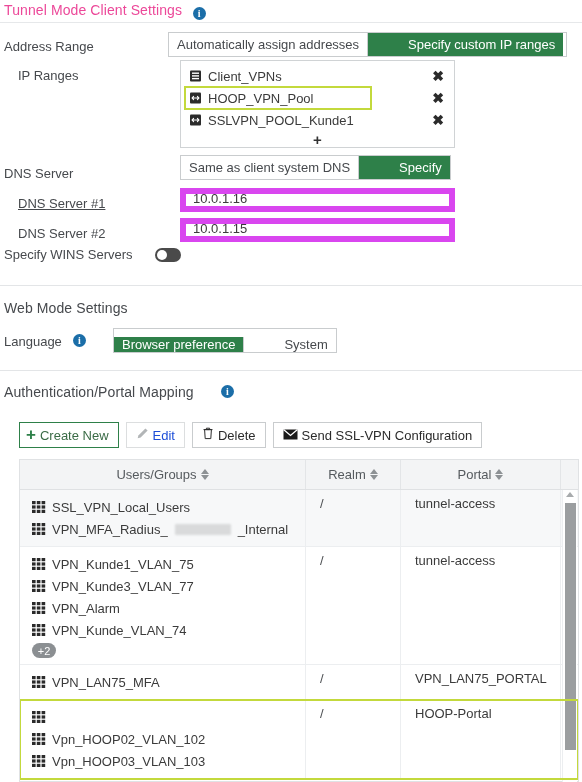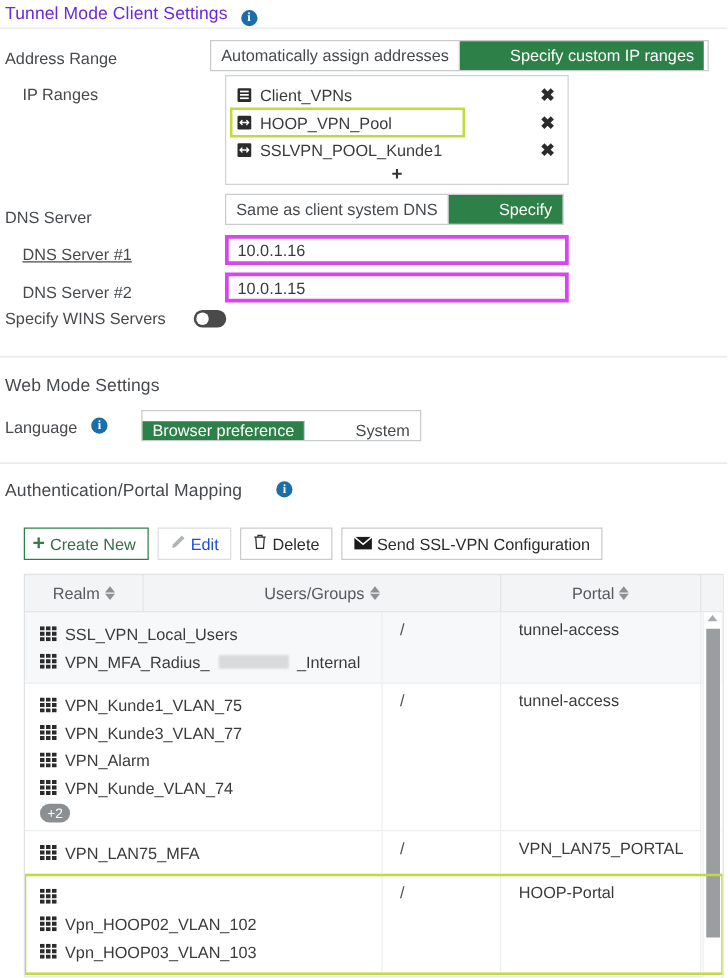--- a/index.html
+++ b/index.html
@@ -24,21 +24,21 @@
   }
   .section-title {
     font-size: 14px; color: #46494d; letter-spacing: .1px;
   }
   .hr {
     border: 0; border-top: 1px solid #e3e5e7; margin: 0;
   }
 
   
   .hdr { position: absolute; left: 4px; top: 2px; }
-  .hdr .t { font-size: 14px; color: #6d28d9; }
+  .hdr .t { font-size: 14px; color: #ec4899; }
   .hdr-rule { position: absolute; left: 0; top: 22px; width: 582px;
               border-top: 1px solid #e6e8ea; }
 
   
   .lbl { position: absolute; color: #46494d; font-size: 13px; }
 
   
   .seg { position: absolute; display: flex; height: 25px;
          border: 1px solid #c9ccce; background: #fff; }
   .seg .opt {
@@ -68,22 +68,22 @@
   }
   .ipadd { height: 20px; text-align: center; font-size: 15px;
            color: #333; line-height: 17px; font-weight: bold; }
 
   
   .oicon { width: 13px; height: 12px; display: inline-block; position: relative; }
   .oicon svg { display: block; }
 
   
   .tin {
-    position: absolute; height: 24px; border: 3px solid #d946ef;
-    background: #fff; display: flex; align-items: center;
+    position: absolute; height: 24px; border: 6px solid #d946ef;
+    background: #fff; display: flex; align-items: flex-end;
     padding-left: 7px; font-size: 13px; color: #3b3b3b;
   }
 
   
   .tgl {
     position: absolute; width: 26px; height: 14px; border-radius: 8px;
     background: #4a4a4a;
   }
   .tgl i {
     position: absolute; left: 2px; top: 2px; width: 10px; height: 10px;
@@ -273,34 +273,34 @@
           <path d="M0.5 0.5L7.5 6.4 14.5 0.5" stroke="#fff" stroke-width="1.3" fill="none"></path>
         </svg>
       </span>
       <span>Send SSL-VPN Configuration</span>
     </div>
   </div>
 
   <div class="tbl" style="left:19px; top:459px; width:560px; height:323px; overflow:hidden;">
 
     <div class="thead">
+      <div class="th" style="width:286px;">
+        <span>Users/Groups</span>
+        <span class="sorter">
+            <s class="u"></s>
+            <s class="d"></s>
+          </span>
+      </div>
       <div class="th" style="width:95px;">
         <span>Realm</span>
         <span class="sorter">
             <s class="u"></s>
             <s class="d"></s>
           </span>
       </div>
-      <div class="th" style="width:286px;">
-        <span>Users/Groups</span>
-        <span class="sorter">
-            <s class="u"></s>
-            <s class="d"></s>
-          </span>
-      </div>
       <div class="th" style="width:160px;">
         <span>Portal</span>
         <span class="sorter">
             <s class="u"></s>
             <s class="d"></s>
           </span>
       </div>
       <div class="th" style="width:17px;"></div>
     </div>
 

